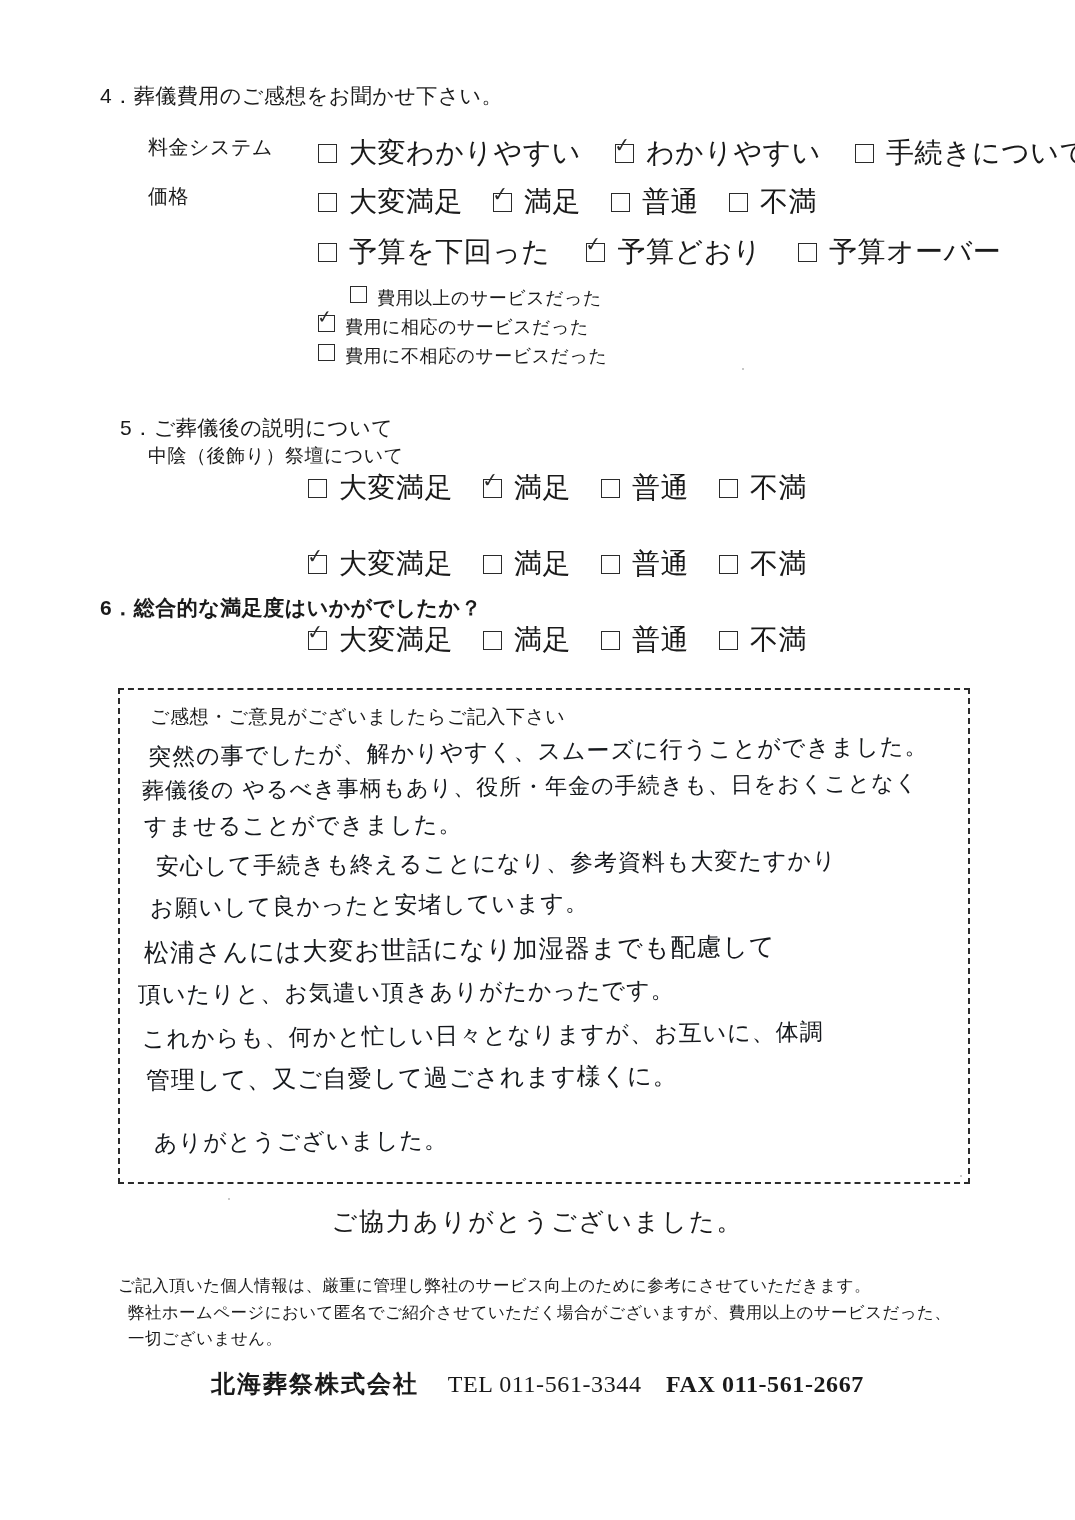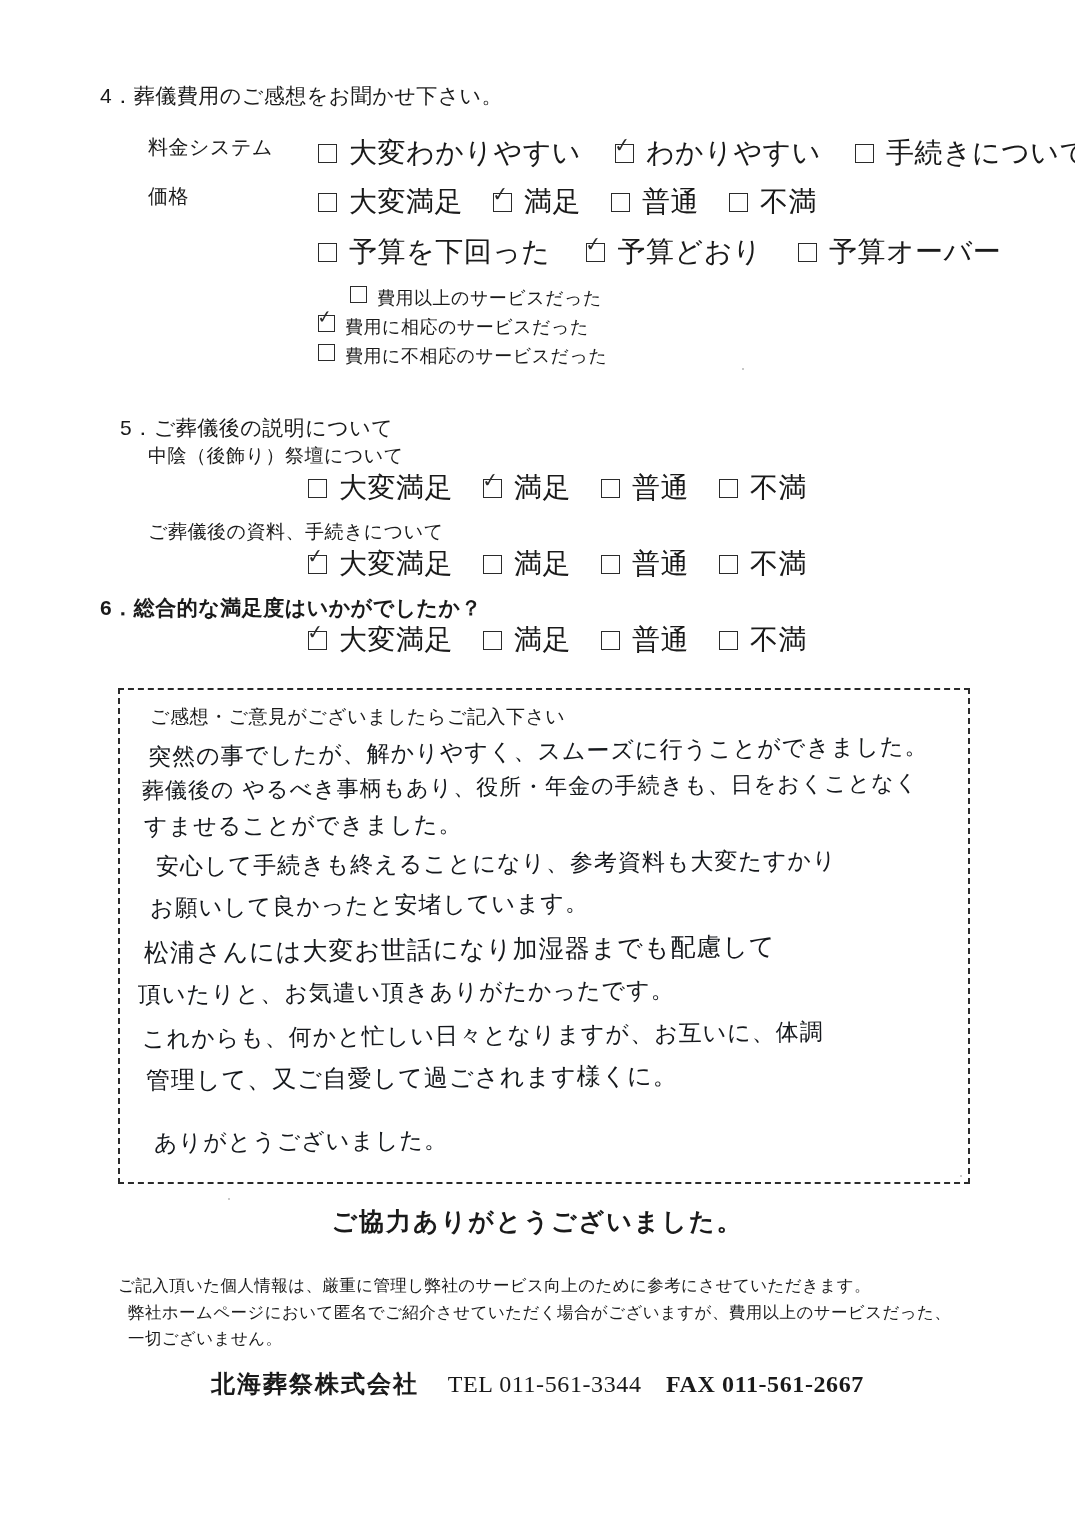--- a/index.html
+++ b/index.html
@@ -117,21 +117,21 @@
   }
 
   
   .thanks {
     position: absolute;
     left: 0;
     top: 1205px;
     width: 1075px;
     text-align: center;
     font-size: 25px;
-    font-weight: bold;
+    font-weight: normal;
     letter-spacing: 2px;
   }
   .fineprint {
     position: absolute;
     left: 118px;
     top: 1272px;
     width: 860px;
     font-size: 16.5px;
     line-height: 1.62;
     letter-spacing: 0.4px;
@@ -263,21 +263,20 @@
     <span class="opt" style="margin-right:30px;">
       <span class="box"></span>
       <span class="txt">普通</span>
     </span>
     <span class="opt">
       <span class="box"></span>
       <span class="txt">不満</span>
     </span>
   </div>
 
-  <div class="abs sub-lbl" style="left:148px; top:519px;">ご葬儀後の資料、手続きについて</div>
   <div class="abs row" style="left:308px; top:545px;">
     <span class="opt" style="margin-right:30px;">
       <span class="box">
         <span class="tick">✓</span>
       </span>
       <span class="txt">大変満足</span>
     </span>
     <span class="opt" style="margin-right:30px;">
       <span class="box"></span>
       <span class="txt">満足</span>

